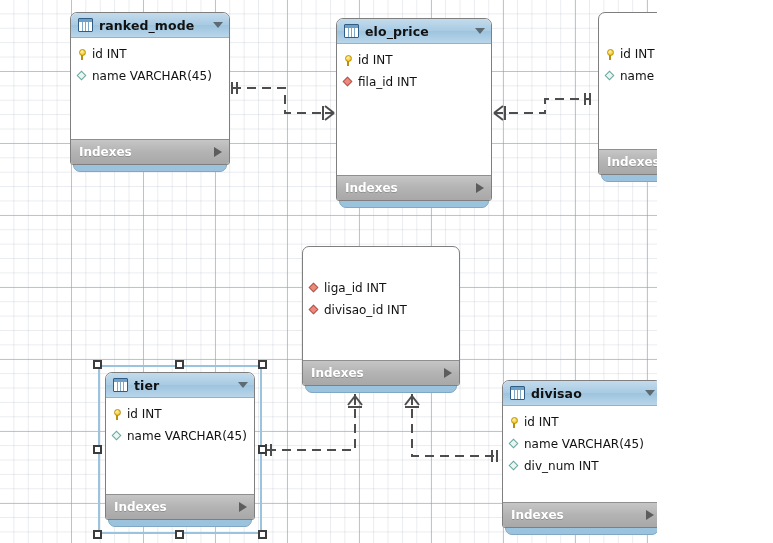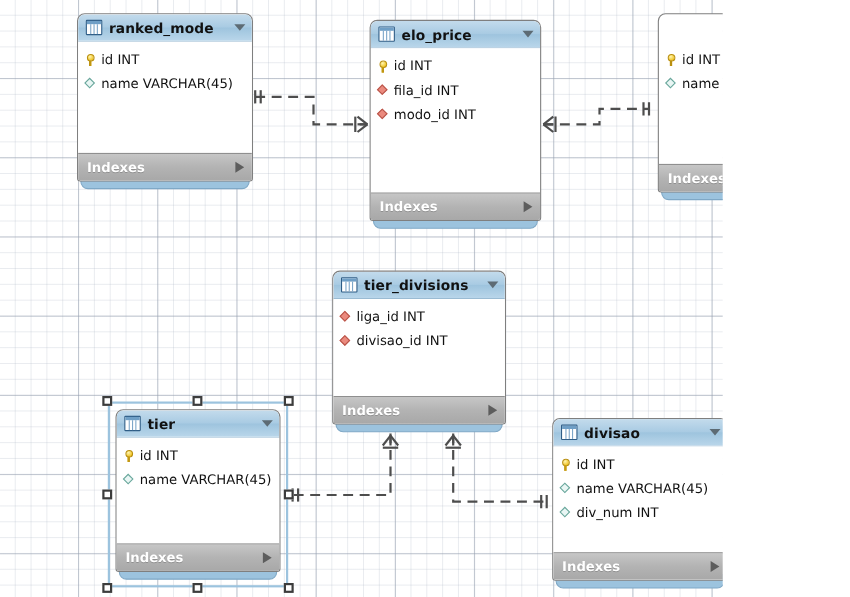--- a/index.html
+++ b/index.html
@@ -196,24 +196,20 @@
           </div>
           <div class="cols">
             <div class="col">
               <span class="ci pk"></span>
               <span class="col-label">id INT</span>
             </div>
             <div class="col">
               <span class="ci fk"></span>
               <span class="col-label">fila_id INT</span>
             </div>
-            <div class="col">
-              <span class="ci fk"></span>
-              <span class="col-label">modo_id INT</span>
-            </div>
           </div>
           <div class="ftr">
             <span class="ftr-label">Indexes</span>
             <span class="ftr-arrow"></span>
           </div>
         </div>
       </div>
       <div class="tbl" style="left: 598px; top: 12px; width: 116px; height: 170px;">
         <div class="shadowbar"></div>
         <div class="body">
@@ -229,29 +225,20 @@
           </div>
           <div class="ftr">
             <span class="ftr-label">Indexes</span>
             <span class="ftr-arrow"></span>
           </div>
         </div>
       </div>
       <div class="tbl" style="left: 302px; top: 246px; width: 158px; height: 147px;">
         <div class="shadowbar"></div>
         <div class="body">
-          <div class="hdr">
-            <div class="tbl-icon">
-              <i class="c1"></i>
-              <i class="c2"></i>
-              <i class="c3"></i>
-            </div>
-            <div class="tbl-title">tier_divisions</div>
-            <div class="caret"></div>
-          </div>
           <div class="cols">
             <div class="col">
               <span class="ci fk"></span>
               <span class="col-label">liga_id INT</span>
             </div>
             <div class="col">
               <span class="ci fk"></span>
               <span class="col-label">divisao_id INT</span>
             </div>
           </div>

